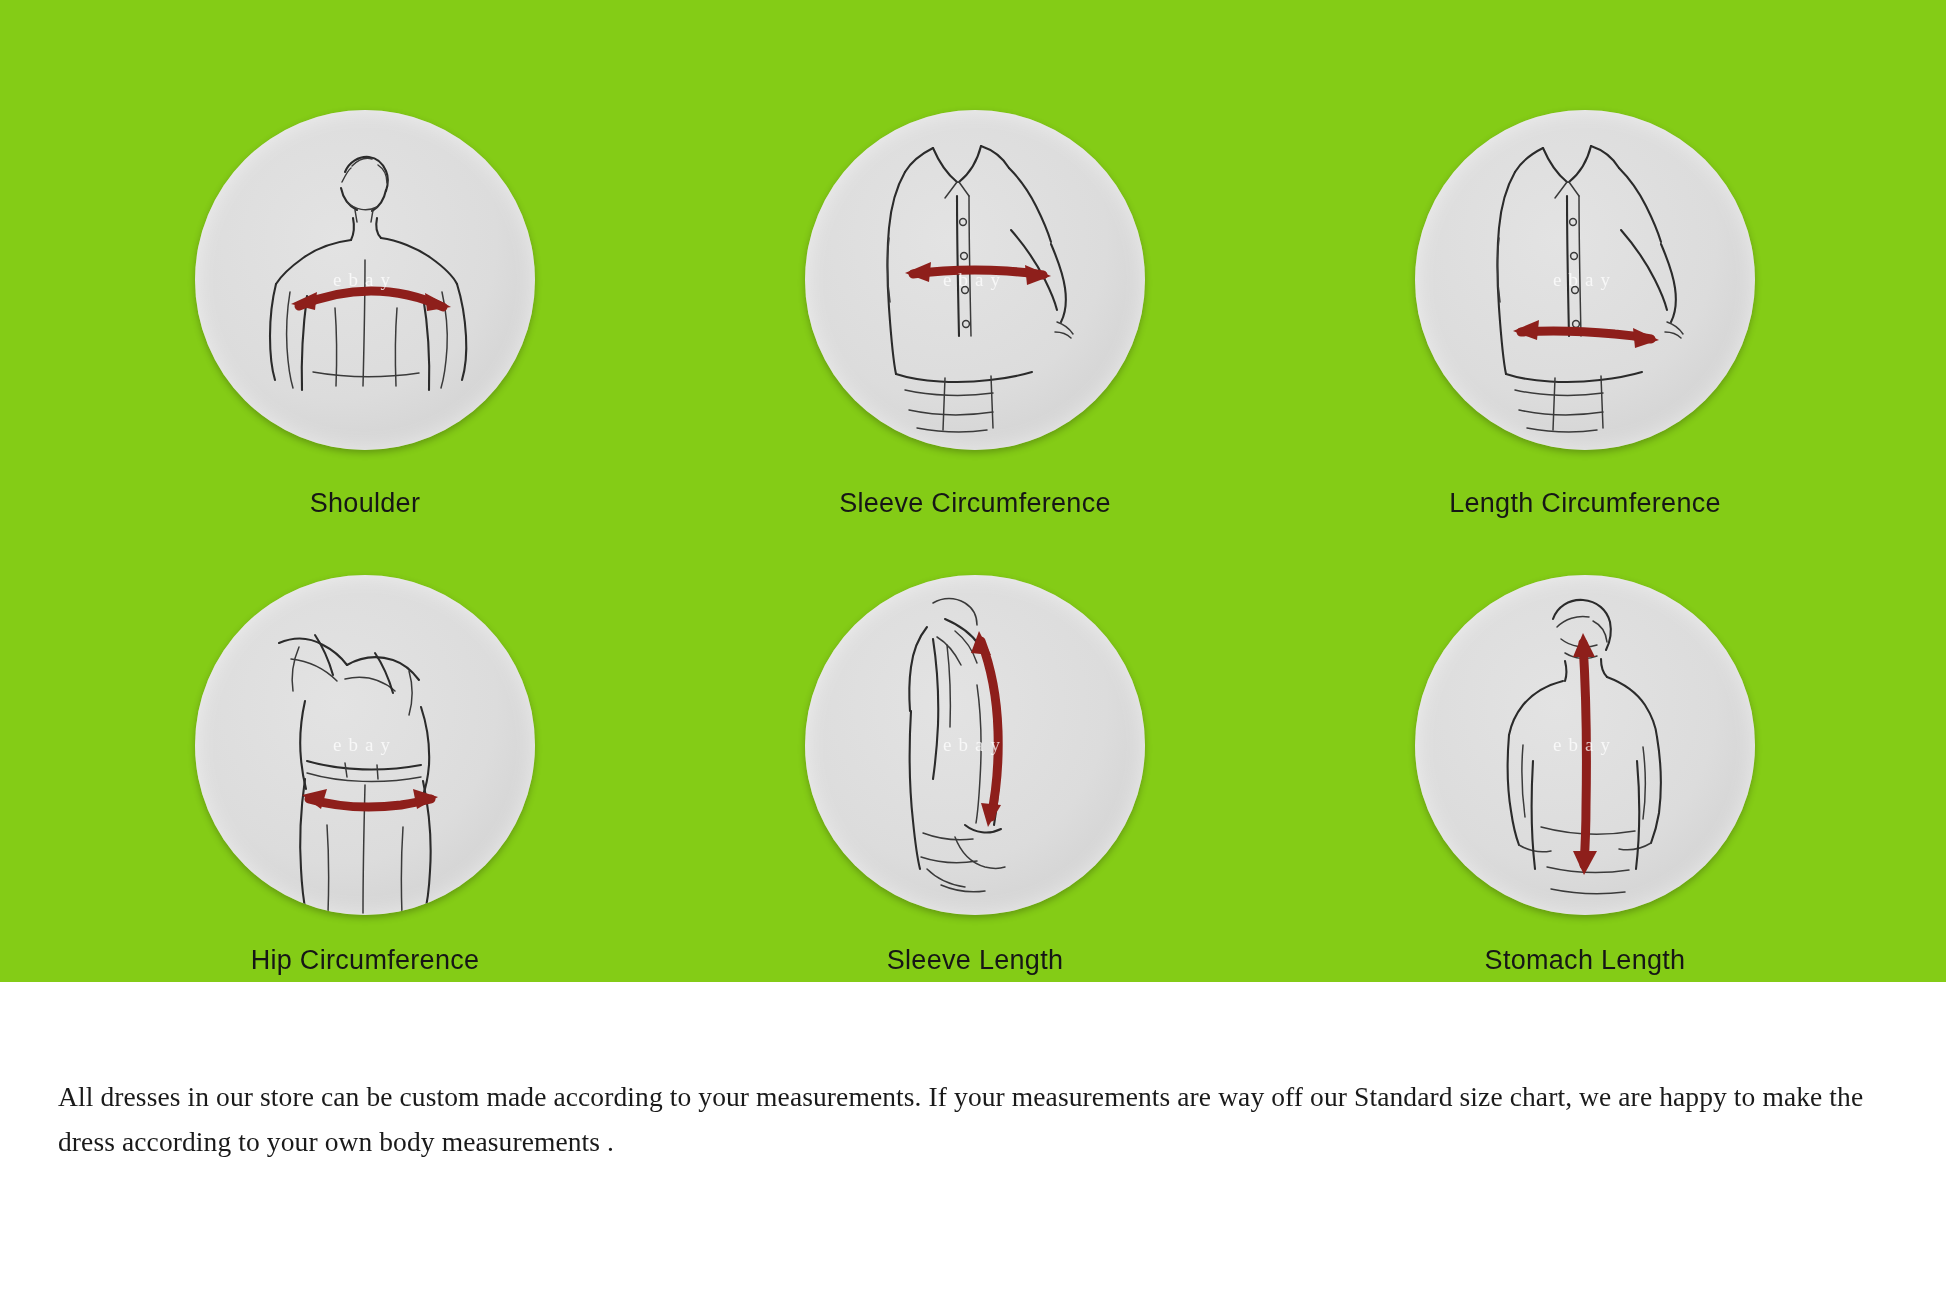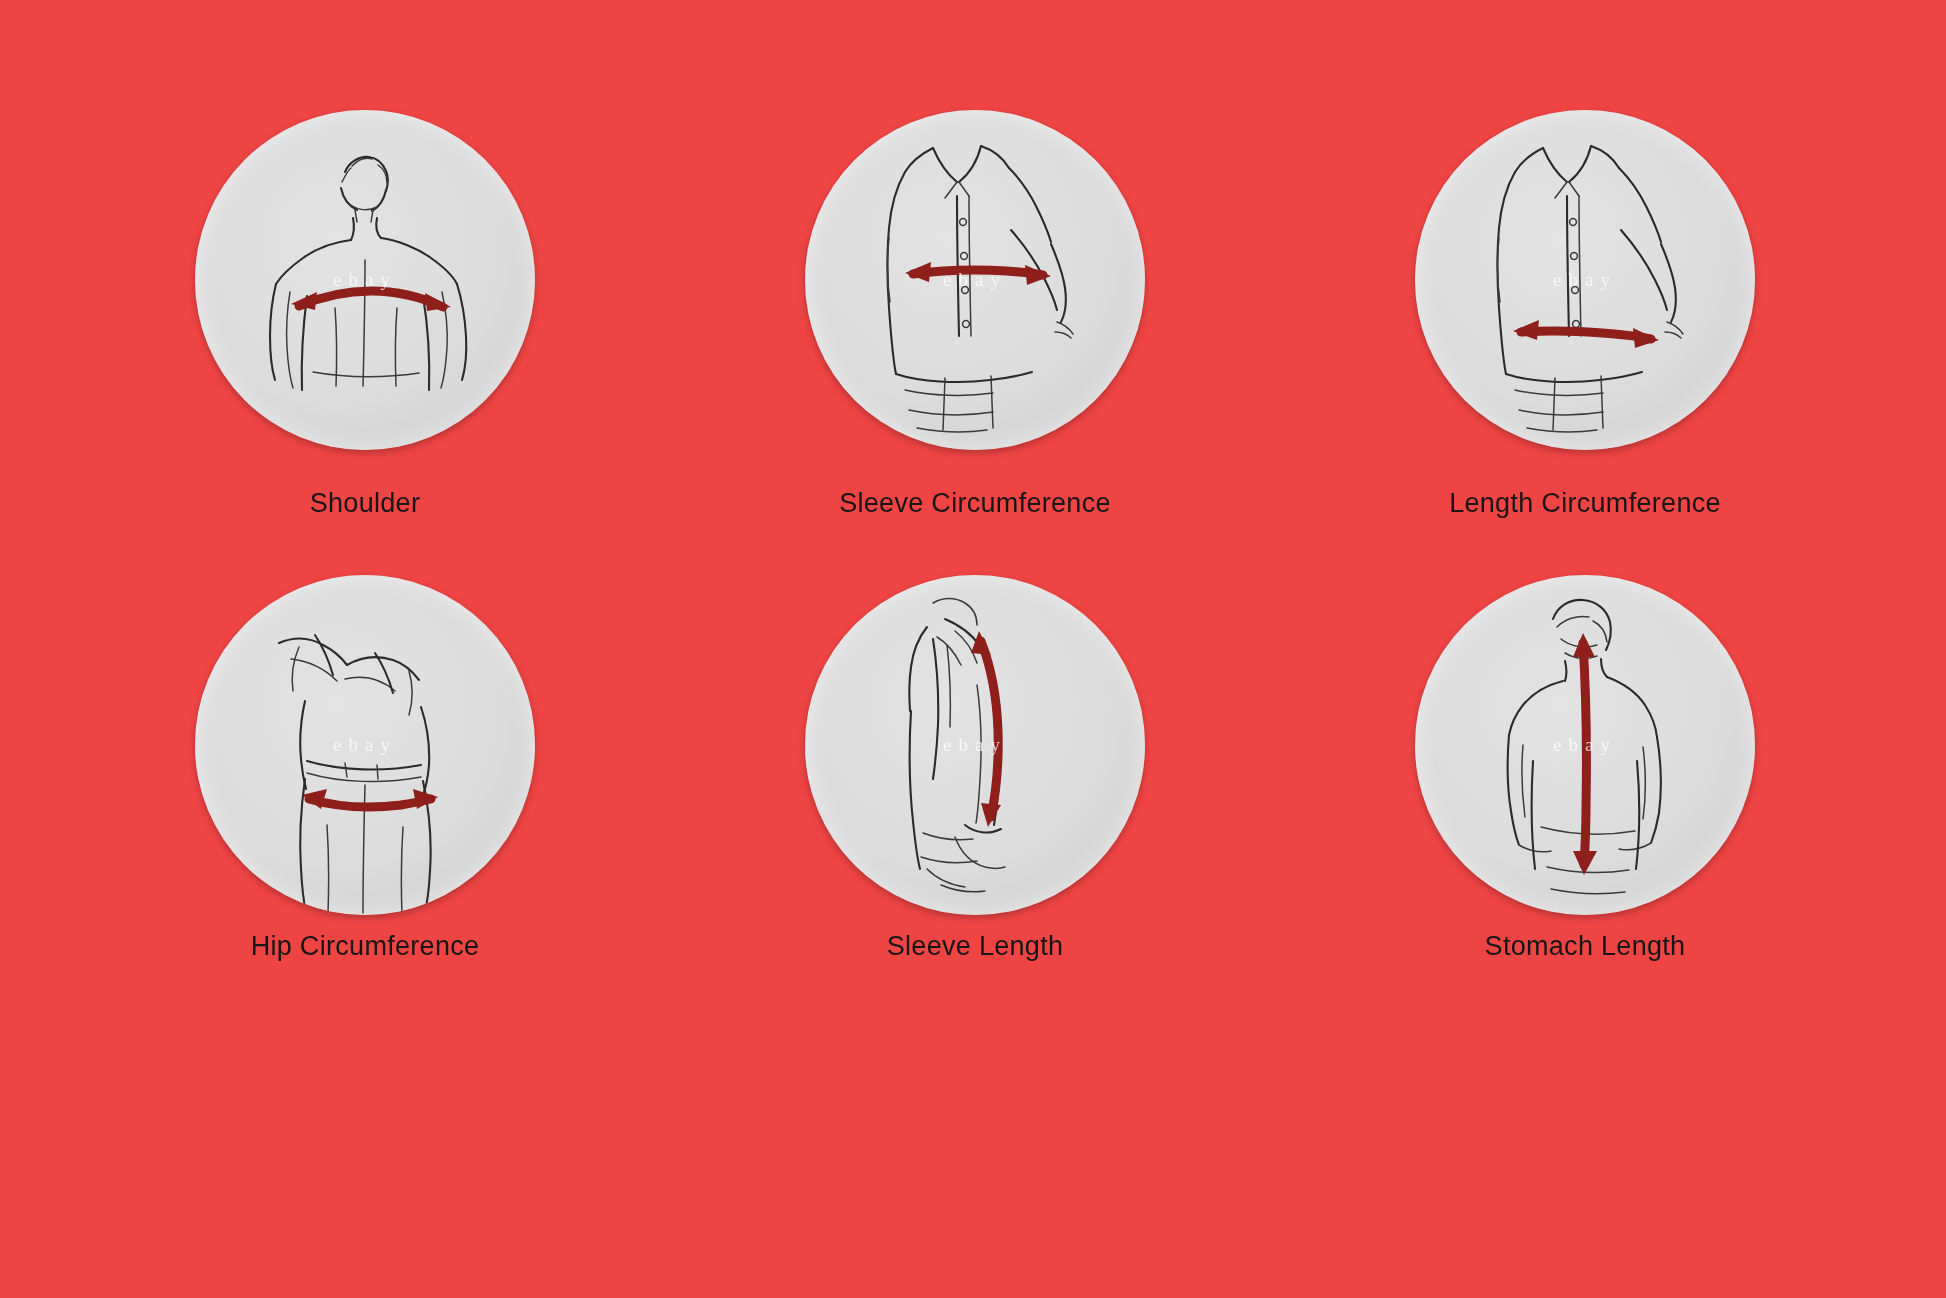--- a/index.html
+++ b/index.html
@@ -12,22 +12,22 @@
     height: 1298px;
     font-family: "Liberation Sans", sans-serif;
     color: #1a1a1a;
     overflow: hidden;
     position: relative;
   }
   .sheet {
     position: absolute;
     left: 0; top: 0;
     width: 1946px;
-    height: 1298px;
-    background: #ef4444;
+    height: 982px;
+    background: #84cc16;
   }
   .grid {
     position: absolute;
     left: 60px;
     top: 110px;
     width: 1830px;
     display: flex;
     flex-wrap: wrap;
   }
   .cell {
@@ -73,21 +73,21 @@
     pointer-events: none;
   }
   .caption {
     margin-top: 38px;
     font-size: 27px;
     color: #161616;
     font-family: "Liberation Sans", sans-serif;
     text-align: center;
     letter-spacing: 0.3px;
   }
-  .cell.r2 .caption { margin-top: 16px; }
+  .cell.r2 .caption { margin-top: 30px; }
   .note {
     position: absolute;
     left: 58px;
     top: 1075px;
     width: 1830px;
     font-family: "Liberation Serif", serif;
     font-size: 27.5px;
     line-height: 1.62;
     color: #1a1a1a;
     letter-spacing: 0.1px;
@@ -306,14 +306,15 @@
             <polygon class="arrow" points="169,300 182,276 158,276"></polygon>
           </svg>
           <div class="wm">ebay</div>
         </div>
       </div>
       <div class="caption">Stomach Length</div>
     </div>
 
   </div>
 
+  <div class="note">All dresses in our store can be custom made according to your measurements. If your measurements are way off our Standard size chart, we are happy to make the dress according to your own body measurements .</div>
 
 </div>
 
 </body></html>

